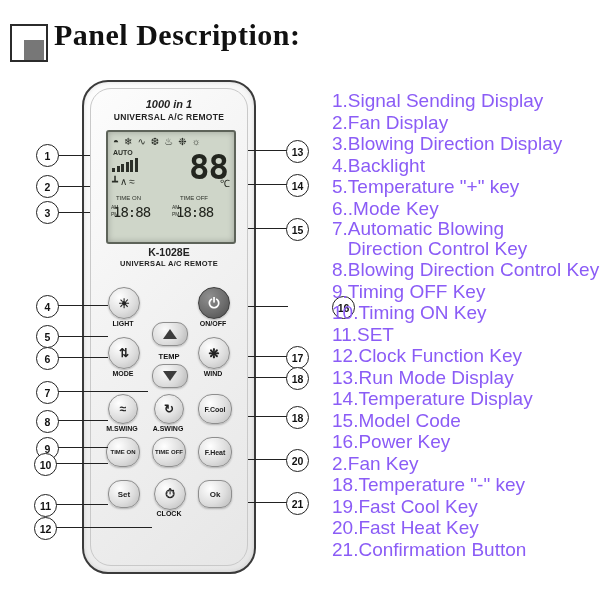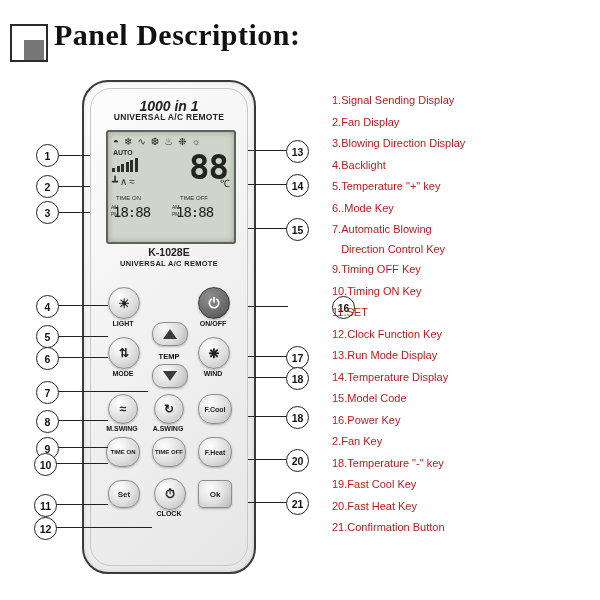--- a/index.html
+++ b/index.html
@@ -15,35 +15,35 @@
 
   
   .title-block{position:absolute;left:10px;top:18px;width:420px;height:52px;}
   .title-sq-outer{position:absolute;left:0;top:6px;width:34px;height:34px;border:2px solid #2b2b2b;background:#fff;}
   .title-sq-inner{position:absolute;left:14px;top:22px;width:20px;height:20px;background:#777;}
   .title-text{position:absolute;left:44px;top:0;font-size:30px;font-weight:bold;letter-spacing:0.5px;
     font-family:"Liberation Serif", serif;color:#111;white-space:nowrap;}
 
   
   .legend{position:absolute;left:332px;top:90px;width:268px;}
-  .legend-item{font-size:11px;line-height:21.5px;color:#b91c1c;white-space:pre-wrap;}
+  .legend-item{font-size:19px;line-height:21.5px;color:#8b5cf6;white-space:pre-wrap;}
   .legend-item.two-line{line-height:20px;}
 
   
   .remote{
     position:absolute;left:82px;top:80px;width:170px;height:490px;
     border:2px solid #3a3a3a;border-radius:26px;
     background:linear-gradient(135deg,#fdfdfd 0%,#f2f2f2 45%,#e6e6e6 100%);
     box-shadow:inset 0 0 4px rgba(0,0,0,.12);
   }
   .remote-inner{
     position:absolute;left:6px;top:6px;right:6px;bottom:6px;
     border:1px solid #c9c9c9;border-radius:21px;
   }
-  .brand1{position:absolute;left:0;right:0;top:16px;text-align:center;font-size:14px;font-style:italic;font-weight:bold;color:#222;}
+  .brand1{position:absolute;left:0;right:0;top:16px;text-align:center;font-size:11px;font-style:italic;font-weight:bold;color:#222;}
   .brand2{position:absolute;left:0;right:0;top:30px;text-align:center;font-size:8.5px;font-weight:bold;letter-spacing:.3px;color:#222;}
 
   
   .lcd{
     position:absolute;left:22px;top:48px;width:126px;height:110px;
     background:#cfd6c9;border:2px solid #5d6359;border-radius:3px;
     box-shadow:inset 0 0 6px rgba(0,0,0,.25);
   }
   .lcd-row-icons{position:absolute;left:5px;top:3px;right:5px;height:13px;display:flex;align-items:center;gap:5px;font-size:10px;color:#2b2f28;}
   .lcd-auto{position:absolute;left:5px;top:17px;font-size:7px;font-weight:bold;color:#2b2f28;}
@@ -200,21 +200,21 @@
     </div>
 
     <div class="btn" style="left:24px;top:398px;width:30px;height:26px;border-radius:13px;">
       <span style="font-size:8px;">Set</span>
     </div>
     <div class="btn" style="left:70px;top:396px;width:30px;height:30px;">
       <span style="font-size:13px;">⏱</span>
     </div>
     <div class="blabel" style="left:62px;top:428px;width:46px;">CLOCK</div>
 
-    <div class="btn" style="left:114px;top:398px;width:32px;height:26px;border-radius:5px;">
+    <div class="btn" style="left:114px;top:398px;width:32px;height:26px;border-radius:11px;">
       <span style="font-size:8px;">Ok</span>
     </div>
   </div>
 
   <div class="lead" style="left:56px;top:155px;width:34px;"></div>
   <div class="lead" style="left:56px;top:186px;width:34px;"></div>
   <div class="lead" style="left:56px;top:212px;width:34px;"></div>
   <div class="lead" style="left:56px;top:305px;width:52px;"></div>
   <div class="lead" style="left:56px;top:336px;width:52px;"></div>
   <div class="lead" style="left:56px;top:357px;width:52px;"></div>
@@ -260,20 +260,21 @@
 
   <div class="legend">
     <div class="legend-item">1.Signal Sending Display</div>
     <div class="legend-item">2.Fan Display</div>
     <div class="legend-item">3.Blowing Direction Display</div>
     <div class="legend-item">4.Backlight</div>
     <div class="legend-item">5.Temperature "+" key</div>
     <div class="legend-item">6..Mode Key</div>
     <div class="legend-item two-line">7.Automatic Blowing
    Direction Control Key</div>
+    <div class="legend-item">8.Blowing Direction Control Key</div>
     <div class="legend-item">9.Timing OFF Key</div>
     <div class="legend-item">10.Timing ON Key</div>
     <div class="legend-item">11.SET</div>
     <div class="legend-item">12.Clock Function Key</div>
     <div class="legend-item">13.Run Mode Display</div>
     <div class="legend-item">14.Temperature Display</div>
     <div class="legend-item">15.Model Code</div>
     <div class="legend-item">16.Power Key</div>
     <div class="legend-item">2.Fan Key</div>
     <div class="legend-item">18.Temperature "-" key</div>

